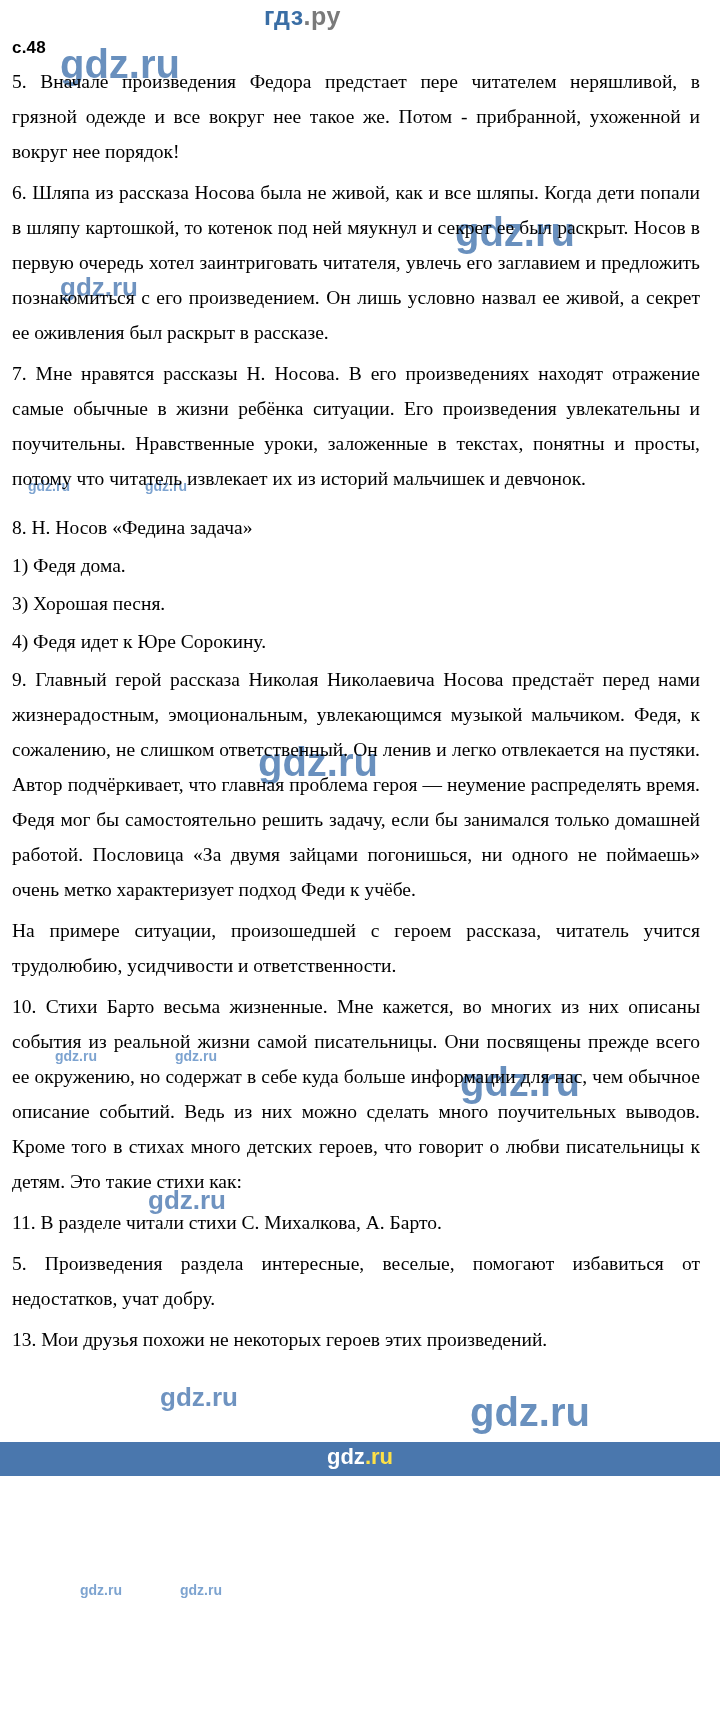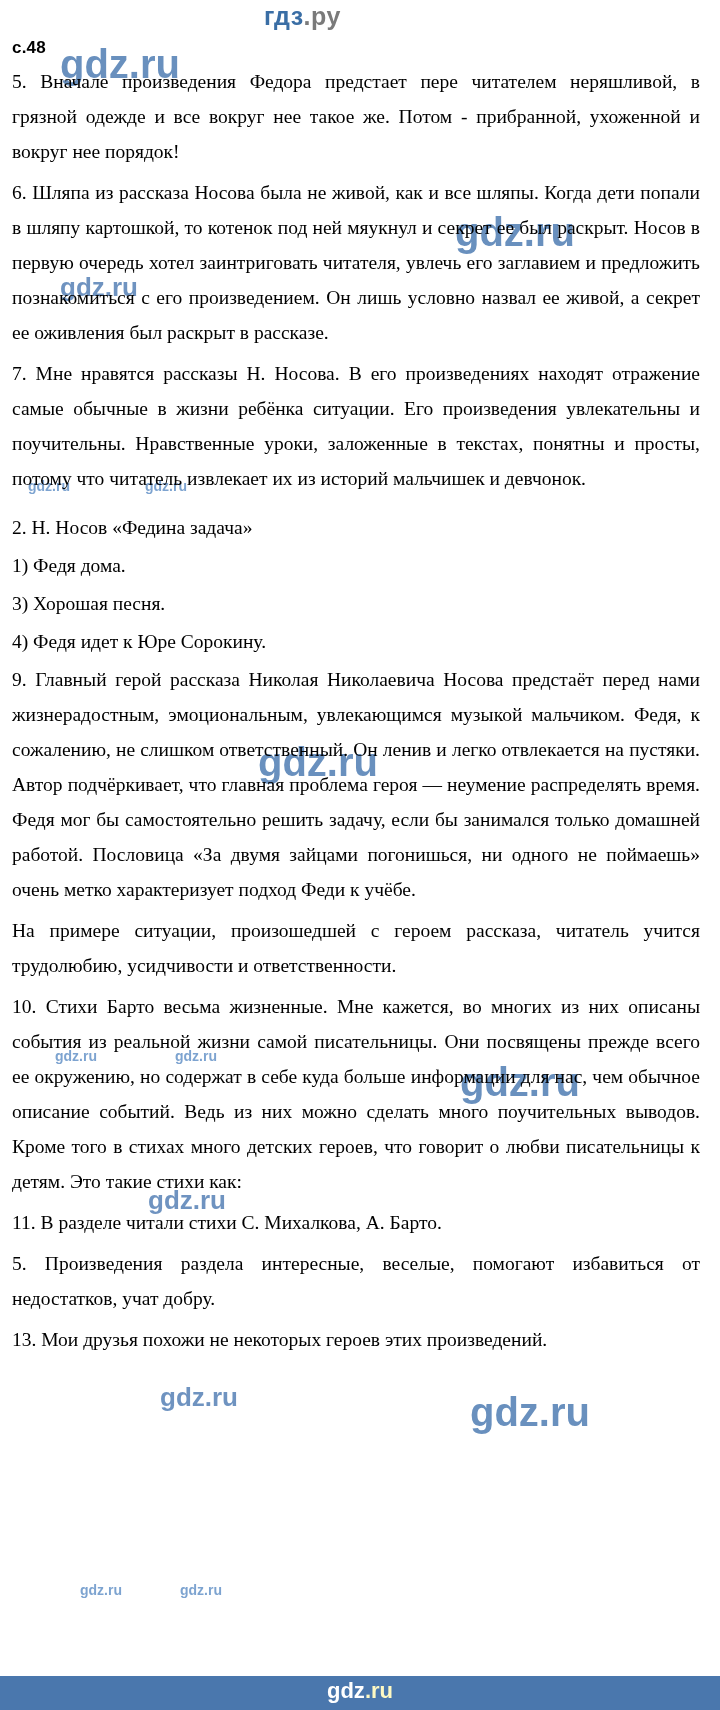--- a/index.html
+++ b/index.html
@@ -11,21 +11,21 @@
     width: 720px;
     height: 1710px;
     position: relative;
     font-family: "Liberation Serif", serif;
     color: #000000;
     overflow: hidden;
   }
   .page {
     position: relative;
     width: 720px;
-    height: 1710px;
+    height: 1476px;
     box-sizing: border-box;
   }
   
   .site-logo {
     position: absolute;
     top: 2px;
     left: 264px;
     font-family: "Liberation Sans", sans-serif;
     font-size: 25px;
     font-weight: bold;
@@ -103,21 +103,21 @@
   .footer-band .fl {
     position: absolute;
     left: 50%;
     transform: translateX(-50%);
     top: 2px;
     font-family: "Liberation Sans", sans-serif;
     font-weight: bold;
     font-size: 22px;
     color: #ffffff;
   }
-  .footer-band .fl .ru { color: #fef9c3; text-align: right; }
+  .footer-band .fl .ru { color: #fde047; text-align: right; }
 </style>
 </head>
 <body>
 
 <div class="page">
 
   <div class="site-logo">
     <span>гдз</span><span class="dot-ru">.ру</span>
   </div>
 
@@ -138,21 +138,21 @@
     <div class="wm small" style="left:180px; top:1582px;">gdz.ru</div>
   </div>
 
   <div class="content">
     <div class="page-num">c.48</div>
 
     <p class="para">5. Вначале произведения Федора предстает пере читателем неряшливой, в грязной одежде и все вокруг нее такое же. Потом - прибранной, ухоженной и вокруг нее порядок!</p>
     <p class="para small-gap">6. Шляпа из рассказа Носова была не живой, как и все шляпы. Когда дети попали в шляпу картошкой, то котенок под ней мяукнул и секрет ее был раскрыт. Носов в первую очередь хотел заинтриговать читателя, увлечь его заглавием и предложить познакомиться с его произведением. Он лишь условно назвал ее живой, а секрет ее оживления был раскрыт в рассказе.</p>
     <p class="para small-gap">7. Мне нравятся рассказы Н. Носова. В его произведениях находят отражение самые обычные в жизни ребёнка ситуации. Его произведения увлекательны и поучительны. Нравственные уроки, заложенные в текстах, понятны и просты, потому что читатель извлекает их из историй мальчишек и девчонок.</p>
 
-    <p class="para nojust gap">2. Н. Носов «Федина задача»</p>
+    <p class="para nojust gap">8. Н. Носов «Федина задача»</p>
     <p class="para nojust">1) Федя дома.</p>
     <p class="para nojust">3) Хорошая песня.</p>
     <p class="para nojust">4) Федя идет к Юре Сорокину.</p>
 
     <p class="para">9. Главный герой рассказа Николая Николаевича Носова предстаёт перед нами жизнерадостным, эмоциональным, увлекающимся музыкой мальчиком. Федя, к сожалению, не слишком ответственный. Он ленив и легко отвлекается на пустяки. Автор подчёркивает, что главная проблема героя — неумение распределять время. Федя мог бы самостоятельно решить задачу, если бы занимался только домашней работой. Пословица «За двумя зайцами погонишься, ни одного не поймаешь» очень метко характеризует подход Феди к учёбе.</p>
     <p class="para small-gap">На примере ситуации, произошедшей с героем рассказа, читатель учится трудолюбию, усидчивости и ответственности.</p>
     <p class="para small-gap">10. Стихи Барто весьма жизненные. Мне кажется, во многих из них описаны события из реальной жизни самой писательницы. Они посвящены прежде всего ее окружению, но содержат в себе куда больше информации для нас, чем обычное описание событий. Ведь из них можно сделать много поучительных выводов. Кроме того в стихах много детских героев, что говорит о любви писательницы к детям. Это такие стихи как:</p>
     <p class="para small-gap">11. В разделе читали стихи С. Михалкова, А. Барто.</p>
     <p class="para small-gap">5. Произведения раздела интересные, веселые, помогают избавиться от недостатков, учат добру.</p>
     <p class="para nojust small-gap">13. Мои друзья похожи не некоторых героев этих произведений.</p>

